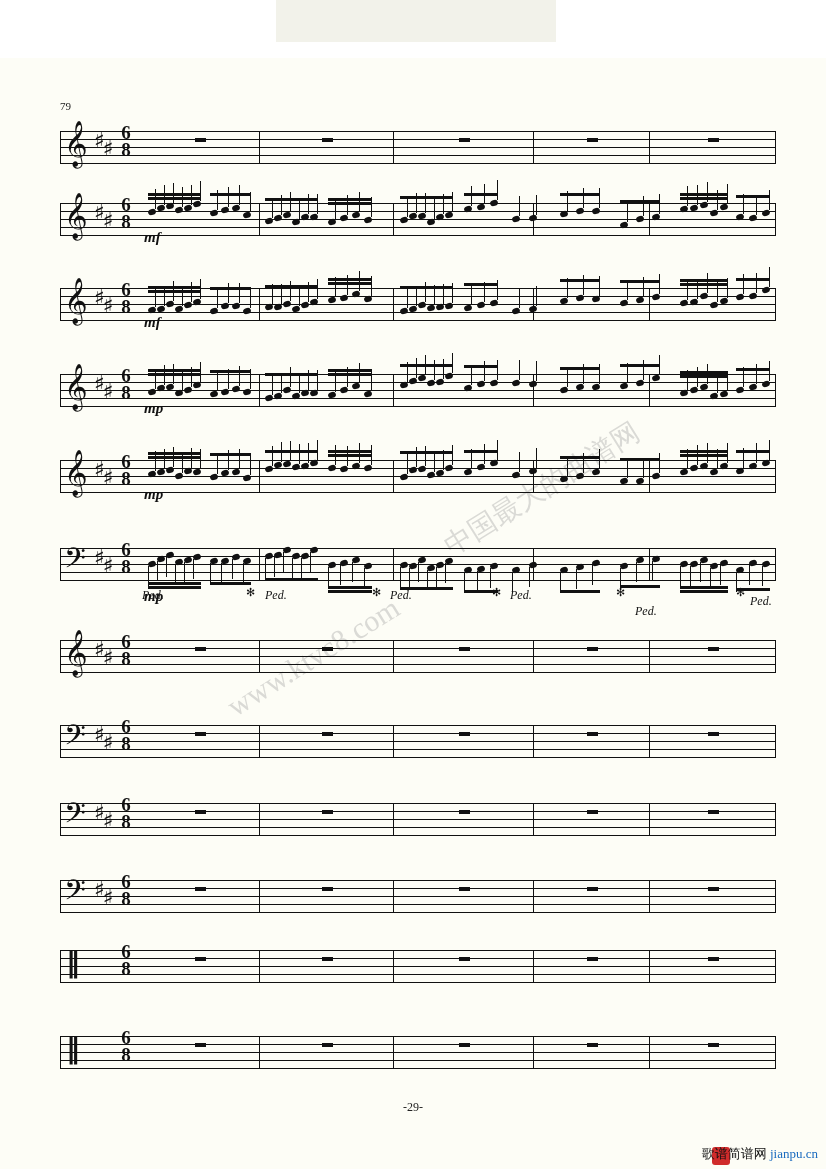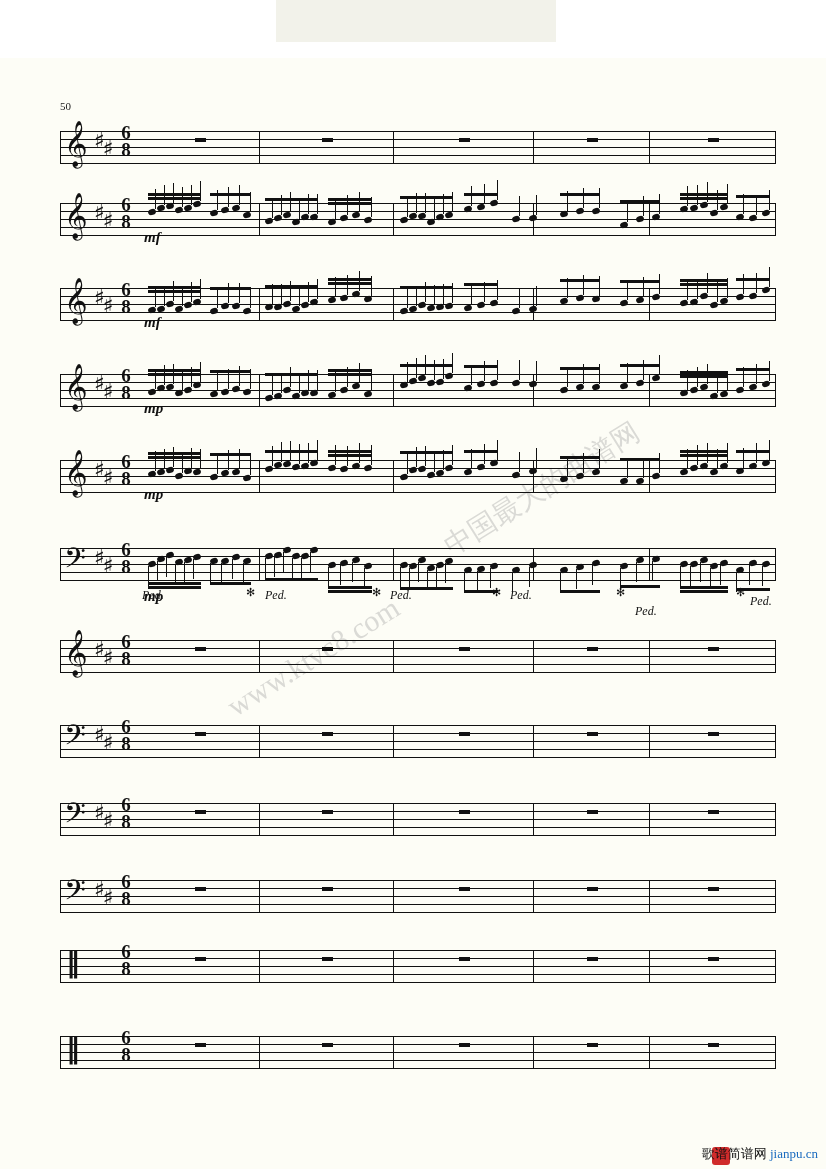--- a/index.html
+++ b/index.html
@@ -103,21 +103,21 @@
 </style>
 </head>
 <body>
 
 <div class="page">
 
   <div class="topbar">
     <div class="topbar-block"></div>
   </div>
 
-  <div class="measure-number">50</div>
+  <div class="measure-number">79</div>
 
   <div class="watermark wm1">www.ktvc8.com</div>
   <div class="watermark wm2">中国最大的曲谱网</div>
 
   <div id="systems">
       <div class="system" style="top:131px;">
         <div class="staff">
           <div class="ln"></div>
           <div class="ln"></div>
           <div class="ln"></div>
@@ -927,20 +927,21 @@
           </div>
           <div class="rest-whole" style="left:135px;"></div>
           <div class="rest-whole" style="left:262px;"></div>
           <div class="rest-whole" style="left:399px;"></div>
           <div class="rest-whole" style="left:527px;"></div>
           <div class="rest-whole" style="left:648px;"></div>
         </div>
       </div>
     </div>
 
+  <div class="pagenum">-29-</div>
 
   <div class="footer-logo"></div>
   <div class="footer-brand">
     <span class="cn">歌谱简谱网</span>
     <span class="dom">jianpu.cn</span>
   </div>
 
 </div>
 
 </body></html>

